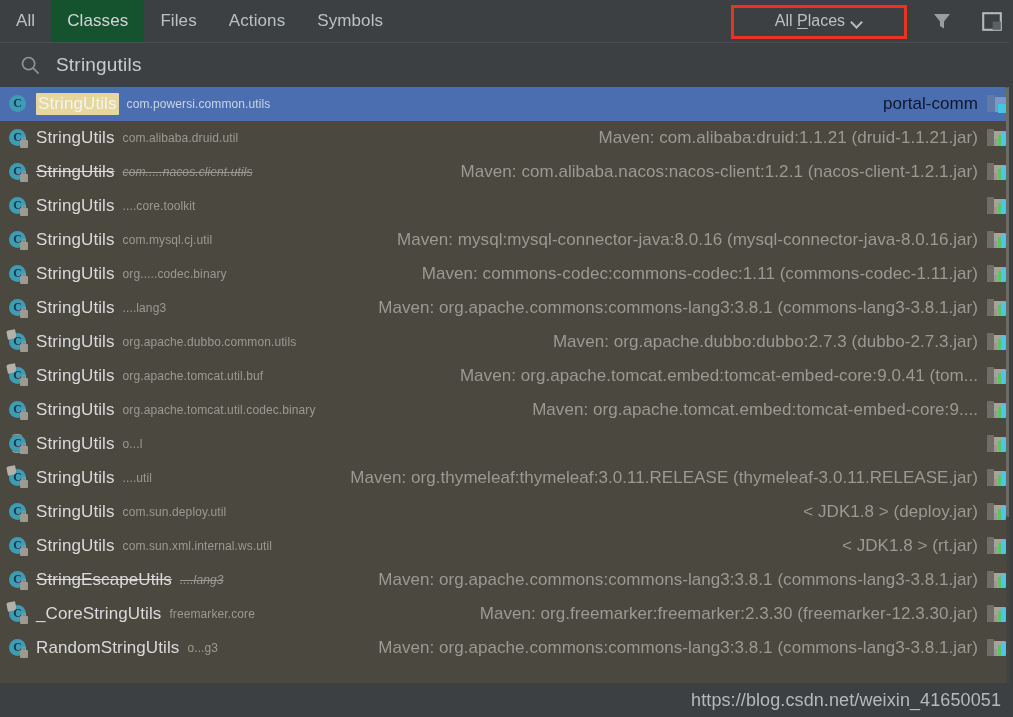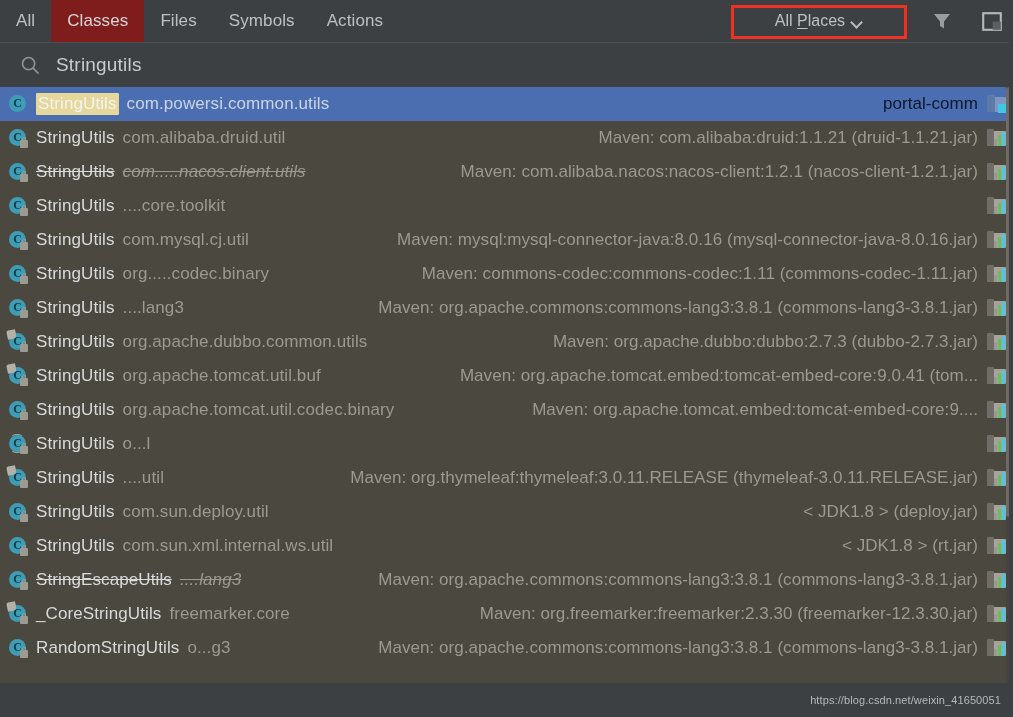--- a/index.html
+++ b/index.html
@@ -42,21 +42,21 @@
     display: flex;
     align-items: center;
     padding: 0 16px;
     color: #bdc0c2;
     font-size: 17px;
     letter-spacing: .1px;
     cursor: default;
     box-sizing: border-box;
   }
   .tab.active {
-    background: #7f1d1d;
+    background: #14532d;
     color: #d4d7d9;
   }
   #tabbar-right {
     margin-left: auto;
     display: flex;
     align-items: center;
     padding-right: 6px;
     gap: 14px;
   }
   
@@ -231,21 +231,21 @@
   .name.hl {
     background: #e6d79a;
     color: #1d1d1d;
     padding: 1px 2px;
     border-radius: 1px;
   }
   .name.strike { text-decoration: line-through; }
 
   .pkg {
     color: #9b9991;
-    font-size: 17px;
+    font-size: 12px;
     margin-left: 8px;
     flex: none;
     letter-spacing: .1px;
   }
   .row.selected .pkg { color: #cbd4e5; }
   .pkg.strike { text-decoration: line-through; font-style: italic; }
 
   .spacer { flex: 1 1 auto; min-width: 10px; }
 
   .loc {
@@ -320,21 +320,21 @@
     min-height: 34px;
     background: #3c4043;
     display: flex;
     align-items: center;
     justify-content: flex-end;
     padding-right: 12px;
     box-sizing: border-box;
   }
   #watermark {
     color: #b6b9bb;
-    font-size: 11px;
+    font-size: 18px;
     letter-spacing: .1px;
   }
   
   #edge-strip {
     position: absolute;
     right: 0; top: 0;
     width: 4px; height: 717px;
     background: #3c4043;
   }
 </style>
@@ -347,24 +347,24 @@
     <div class="tab">
       <span>All</span>
     </div>
     <div class="tab active">
       <span>Classes</span>
     </div>
     <div class="tab">
       <span>Files</span>
     </div>
     <div class="tab">
-      <span>Symbols</span>
+      <span>Actions</span>
     </div>
     <div class="tab">
-      <span>Actions</span>
+      <span>Symbols</span>
     </div>
 
     <div id="tabbar-right">
 
       <div id="places-chooser">
         <div id="places-redbox"></div>
         <span class="pc-label"><span>All </span><span class="mn">P</span><span>laces</span></span>
         <span class="chev"></span>
       </div>
 

